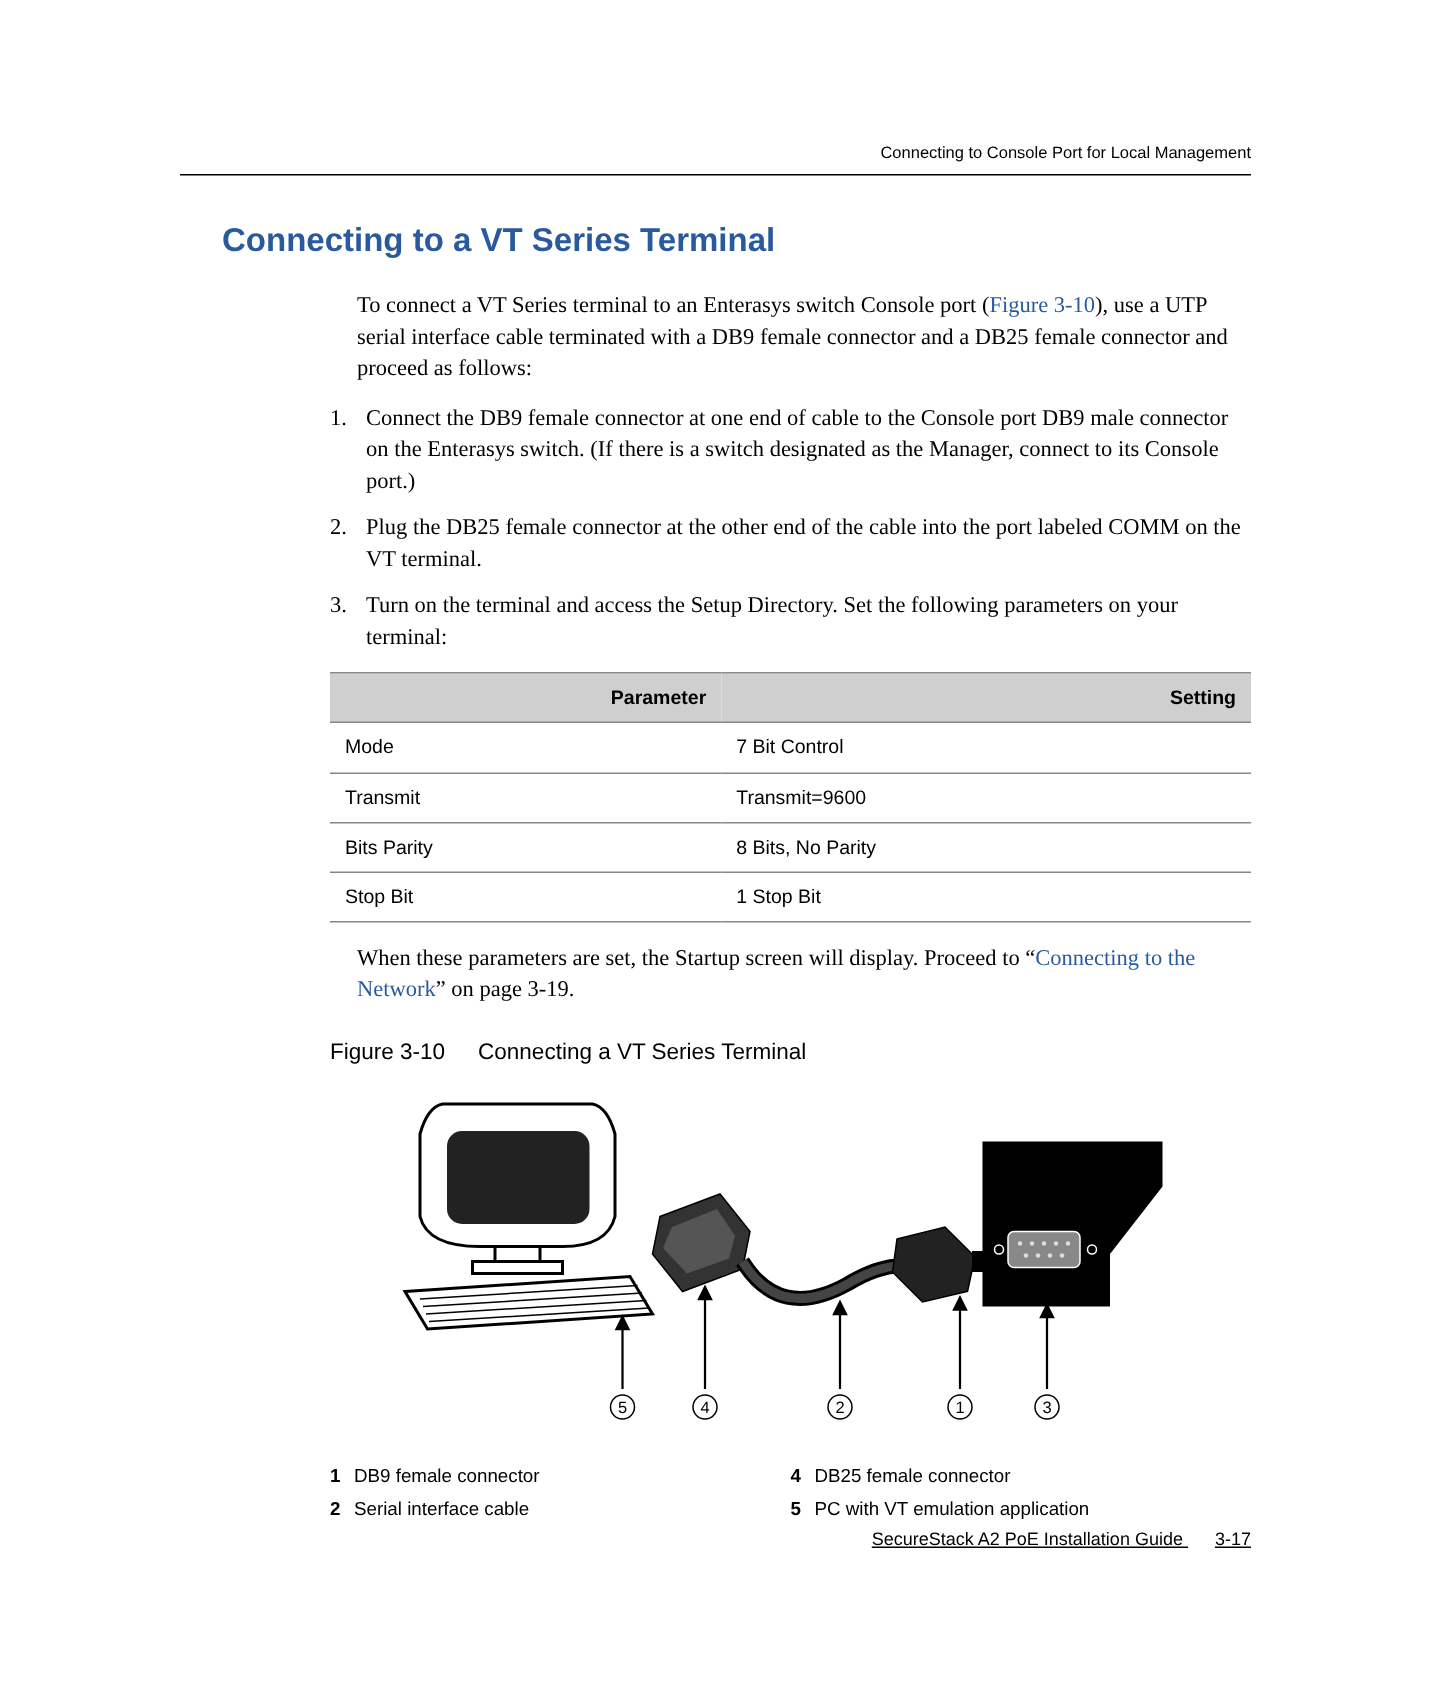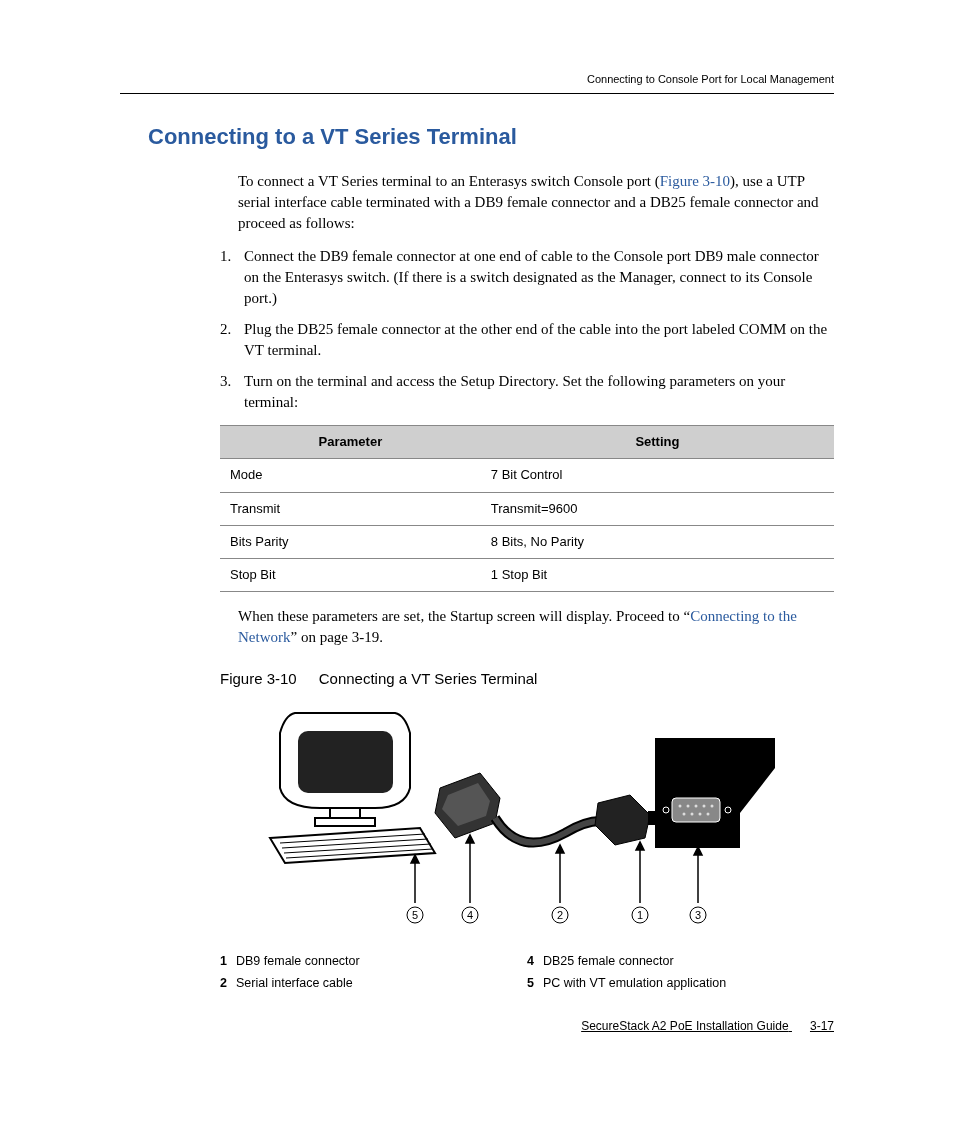--- a/index.html
+++ b/index.html
@@ -7,21 +7,21 @@
     width: 954px;
     height: 1123px;
     background: #fff;
     font-family: Georgia, 'Times New Roman', serif;
     font-size: 15px;
     color: #000;
     position: relative;
     line-height: 1.4;
   }
   .page {
-    padding: 72px 120px 60px 120px;
+    padding: 95px 120px 60px 120px;
   }
   .running-head {
     font-family: Arial, Helvetica, sans-serif;
     font-size: 11px;
     text-align: right;
     padding-bottom: 6px;
     border-bottom: 1px solid #000;
     margin-bottom: 28px;
   }
   h1.section-title {
@@ -43,21 +43,21 @@
   a.link { color: #2a5a9e; text-decoration: none; }
   table.settings {
     width: 100%;
     border-collapse: collapse;
     font-family: Arial, Helvetica, sans-serif;
     font-size: 13px;
     margin: 6px 0 14px 0;
   }
   table.settings th {
     background: #cfcfcf;
-    text-align: center;
+    text-align: right;
     font-weight: bold;
     padding: 7px 10px;
     border-top: 1px solid #888;
     border-bottom: 1px solid #888;
   }
   table.settings td {
     padding: 7px 10px;
     border-bottom: 1px solid #888;
   }
   .figure-caption {

